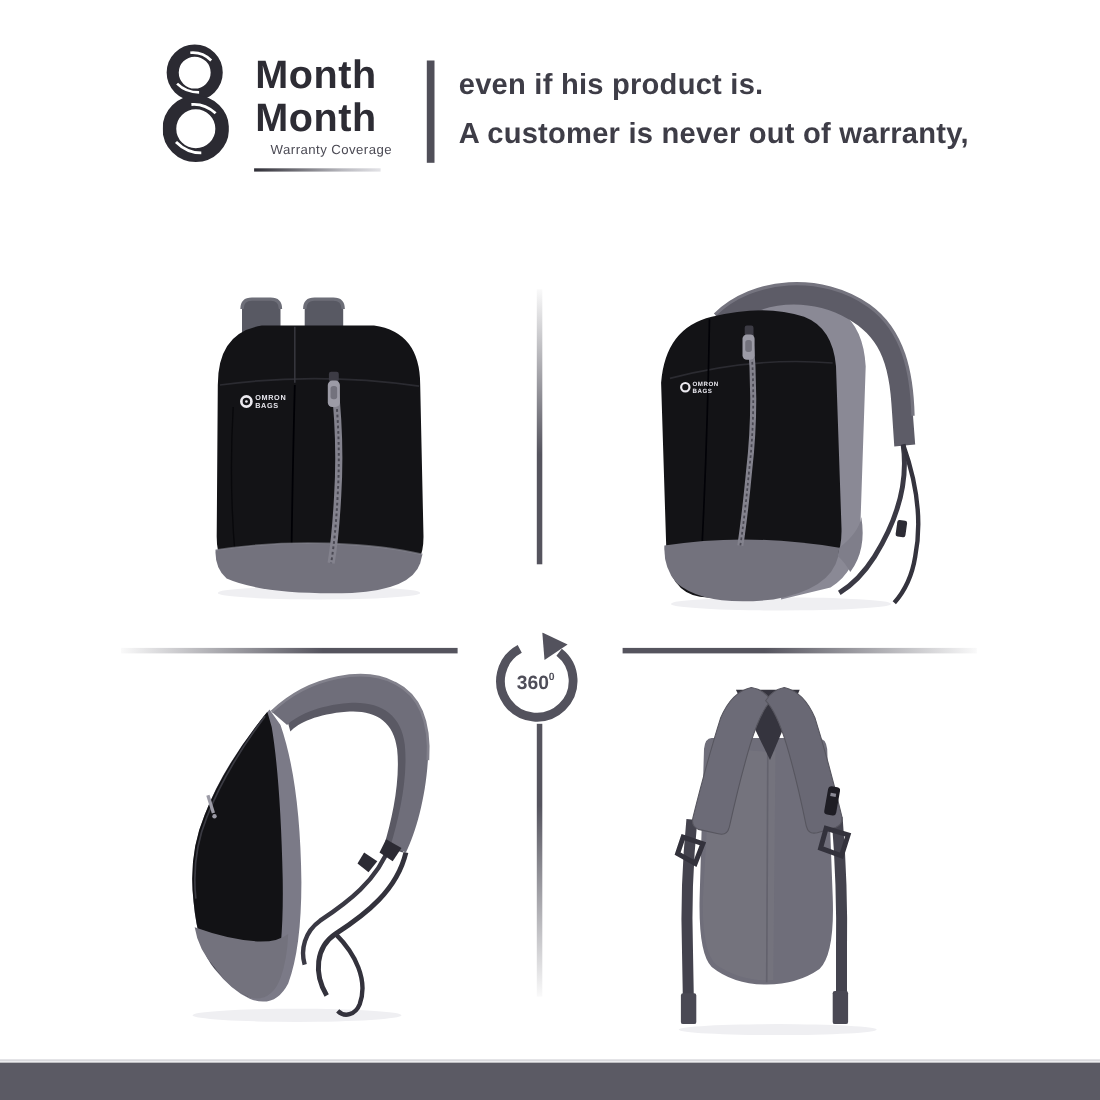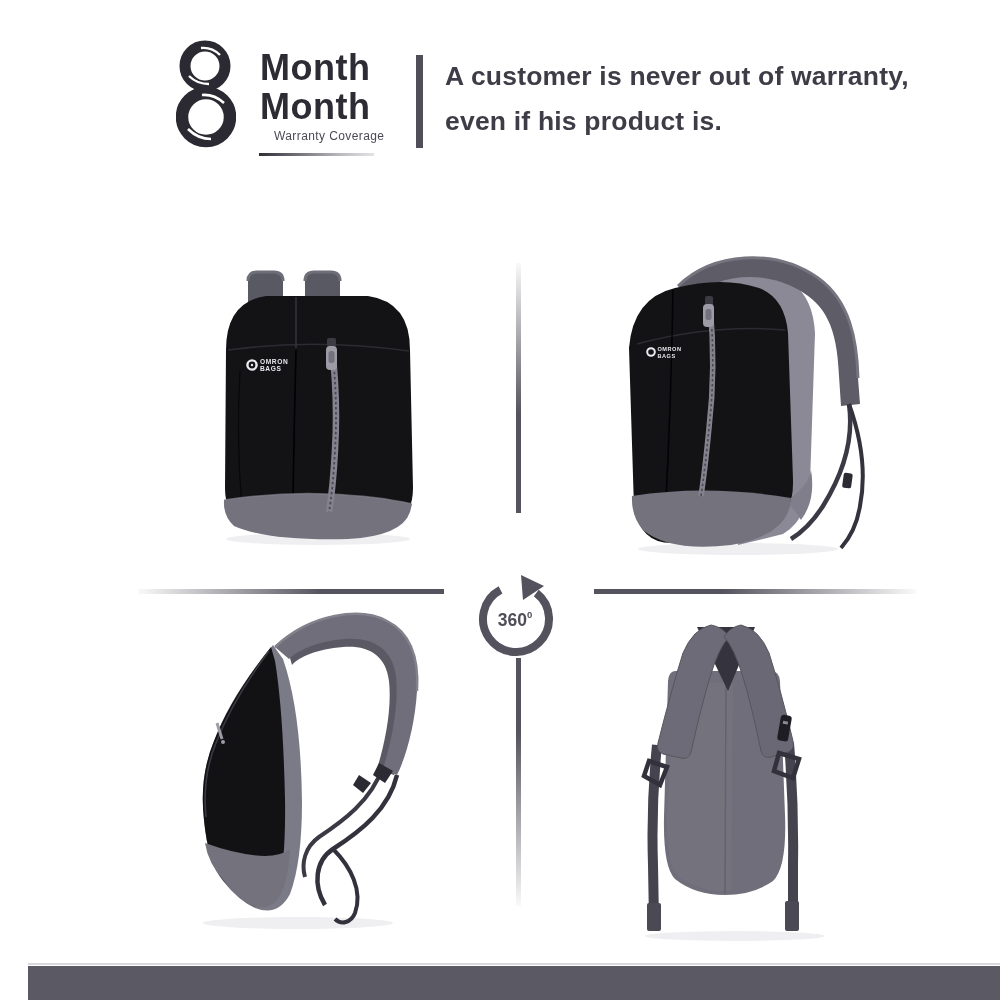--- a/index.html
+++ b/index.html
@@ -1,20 +1,20 @@
 <!DOCTYPE html>
 <html><head>
 <meta charset="utf-8">
 <style>
   html,body{margin:0;padding:0;}
   body{
     width:1000px;height:1000px;position:relative;background:#ffffff;
     font-family:"Liberation Sans", sans-serif;overflow:hidden;
   }
-  .abs{position:absolute;margin-left:28px;}
+  .abs{position:absolute;}
 
   
   .logo-icon{left:148px;top:40px;width:60px;height:108px;}
   .logo-title{
     left:232px;top:48px;font-size:36px;line-height:39px;font-weight:600;
     color:#2d2c34;letter-spacing:.5px;
   }
   .logo-sub{
     left:246px;top:129px;font-size:12px;color:#4b4a54;letter-spacing:.4px;font-weight:400;
   }
@@ -78,22 +78,22 @@
 <div class="abs logo-title">
   <div>Month</div>
   <div>Month</div>
 </div>
 <div class="abs logo-sub">Warranty Coverage</div>
 <div class="abs logo-underline"></div>
 
 <div class="abs header-divider"></div>
 
 <div class="abs quote">
+  <div>even if his product is.</div>
   <div>A customer is never out of warranty,</div>
-  <div>even if his product is.</div>
 </div>
 
 <div class="abs line-h-left"></div>
 <div class="abs line-h-right"></div>
 <div class="abs line-v-top"></div>
 <div class="abs line-v-bottom"></div>
 
 <div class="abs badge-360">
   <svg width="86" height="86" viewBox="0 0 86 86">
     <path d="M26.5,14.9 A33,33 0 1 0 62.3,18" fill="none" stroke="#53525d" stroke-width="8"></path>

